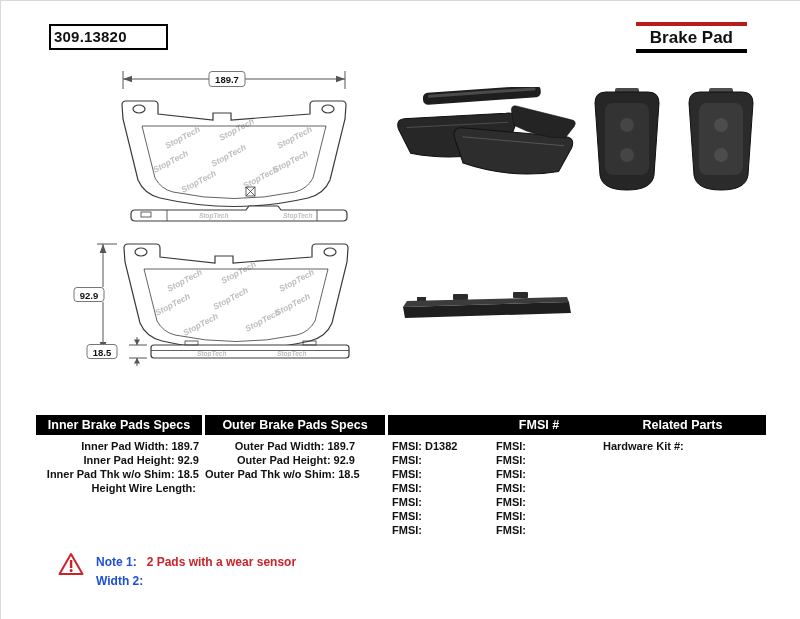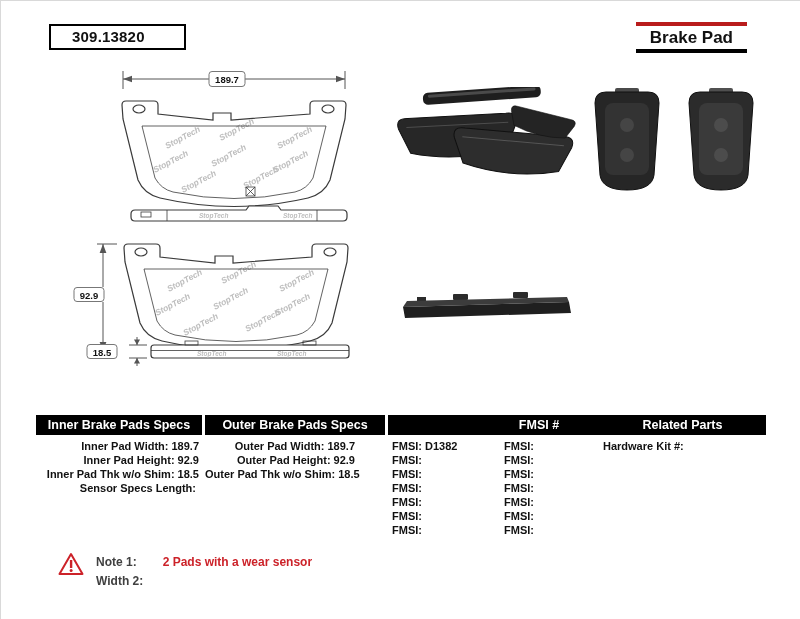--- a/index.html
+++ b/index.html
@@ -7,21 +7,21 @@
     position:relative; width:800px; height:619px; margin:0 auto;
     background:#fff; border:1px solid #d9d9d9; overflow:hidden;
     font-family:"Liberation Sans", sans-serif; color:#111;
   }
   .abs{position:absolute;}
 
   
   .part-box{
     position:absolute; left:48px; top:23px; width:112px; height:22px;
     border:2px solid #000; font-weight:bold; font-size:15px;
-    line-height:22px; padding-left:21px; letter-spacing:.2px;
+    line-height:22px; padding-left:3px; letter-spacing:.2px;
   }
   .brand-box{
     position:absolute; right:54px; top:21px;
     border-top:4px solid #b91c1c; border-bottom:4px solid #000;
     font-weight:bold; font-size:17px; padding:2px 14px 1px 14px;
   }
 
   
   .outline{fill:#fff; stroke:#3a3a3a; stroke-width:1.2;}
   .thin{fill:none; stroke:#3a3a3a; stroke-width:0.8;}
@@ -34,27 +34,27 @@
 
   
   .thead{
     position:absolute; top:414px; height:20px; background:#000; color:#fff;
     font-weight:bold; font-size:12.5px; display:flex; align-items:center; justify-content:center;
   }
   .speccol{position:absolute; top:438px;}
   .srow{line-height:14px; font-size:11px; font-weight:bold; white-space:nowrap;}
   .alignr{text-align:right;}
   .val{margin-left:3px;}
-  .fmsi-wrap{position:absolute; top:438px; display:flex;gap:8px;}
+  .fmsi-wrap{position:absolute; top:438px; display:flex;}
   .fmsi-col{width:104px;}
 
   
   .note{position:absolute; font-size:12px; font-weight:bold; white-space:nowrap;}
-  .nlabel{color:#404040;}
-  .ntext{color:#cc2229; margin-left:26px;}
+  .nlabel{color:#1d4ed8;}
+  .ntext{color:#cc2229; margin-left:10px;}
 </style>
 </head>
 <body>
 
 <div class="page">
 
   <div class="part-box">309.13820</div>
   <div class="brand-box">Brake Pad</div>
 
   <svg class="abs" style="left:108px; top:64px;" width="250" height="150" viewBox="0 0 250 150">
@@ -189,21 +189,21 @@
 
   <div class="thead" style="left:204px; width:180px;">Outer Brake Pads Specs</div>
   <div class="thead" style="left:35px; width:166px;">Inner Brake Pads Specs</div>
   <div class="thead" style="left:387px; width:208px;padding-left:47px;">FMSI #</div>
   <div class="thead" style="left:598px; width:167px;">Related Parts</div>
 
   <div class="speccol alignr" style="left:35px; width:163px;">
     <div class="srow"><span>Inner Pad Width:</span><span class="val">189.7</span></div>
     <div class="srow"><span>Inner Pad Height:</span><span class="val">92.9</span></div>
     <div class="srow"><span>Inner Pad Thk w/o Shim:</span><span class="val">18.5</span></div>
-    <div class="srow"><span>Sensor Specs Length:</span><span class="val"></span></div>
+    <div class="srow"><span>Height Wire Length:</span><span class="val"></span></div>
   </div>
 
   <div class="speccol alignr" style="left:204px; width:150px;">
     <div class="srow"><span>Outer Pad Width:</span><span class="val">189.7</span></div>
     <div class="srow"><span>Outer Pad Height:</span><span class="val">92.9</span></div>
     <div class="srow"><span>Outer Pad Thk w/o Shim:</span><span class="val">18.5</span></div>
   </div>
 
   <div class="fmsi-wrap" style="left:391px;">
     <div class="fmsi-col">

